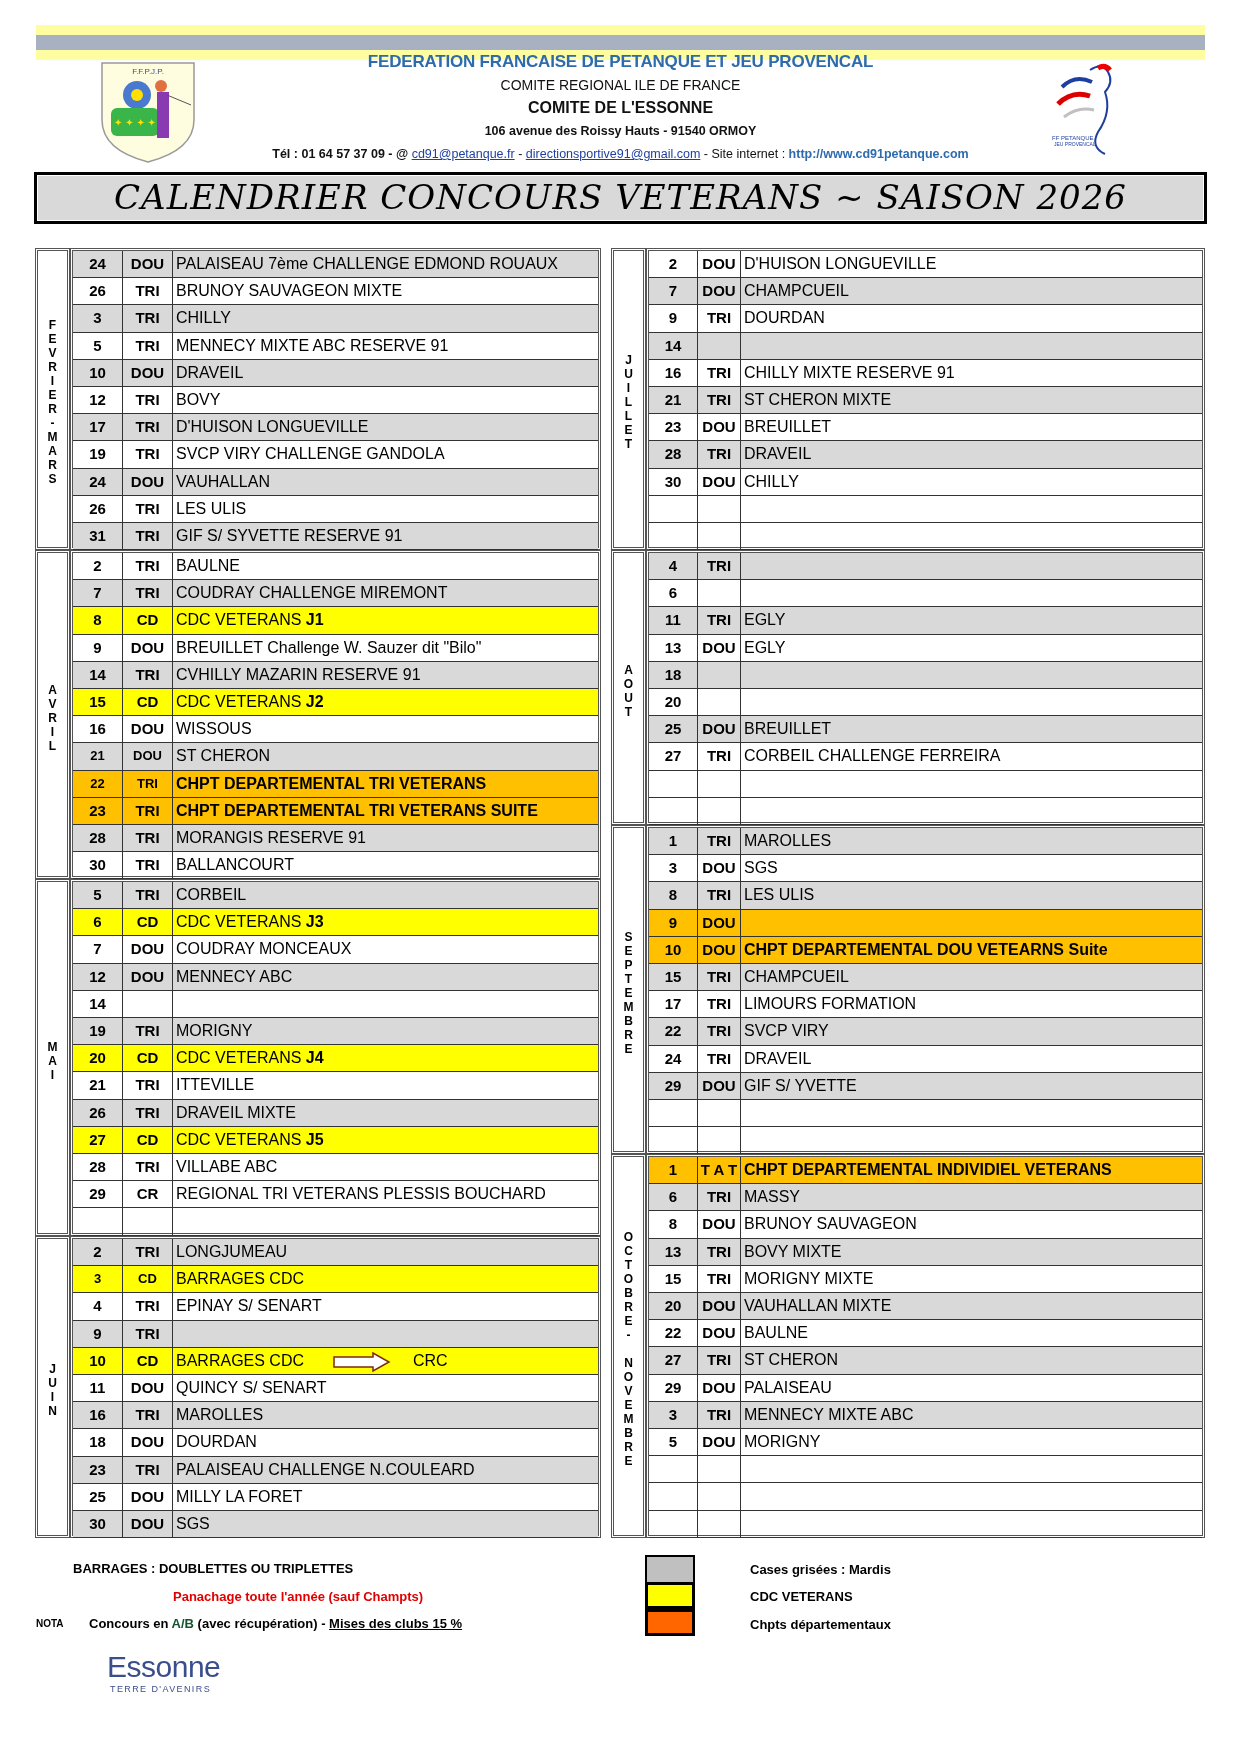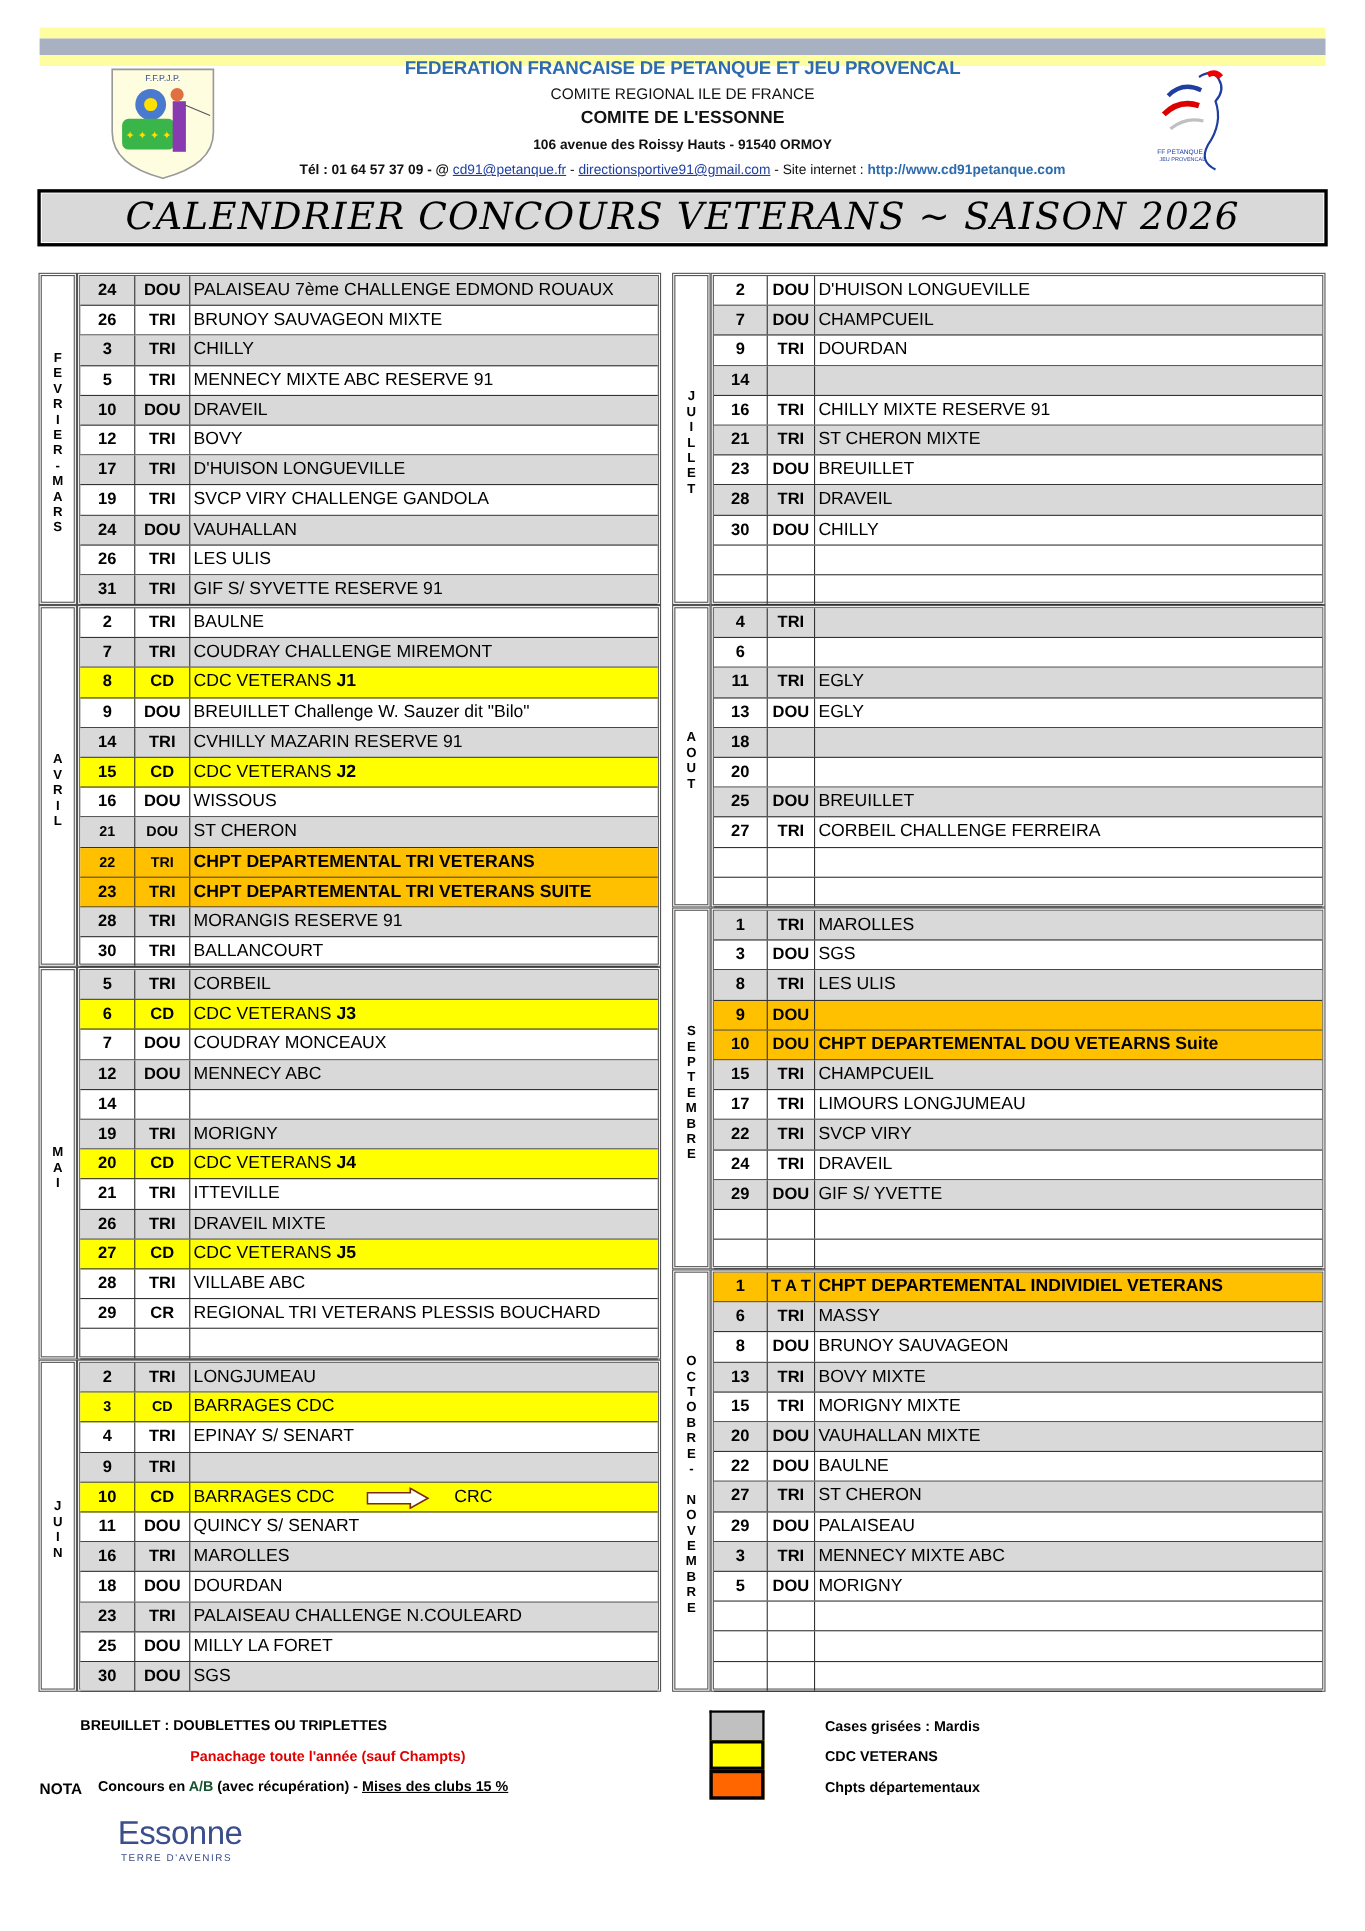--- a/index.html
+++ b/index.html
@@ -37,21 +37,21 @@
   .c-name{flex:1;font-size:16px;line-height:26px;padding-left:3px;white-space:nowrap;overflow:hidden;position:relative;}
   .row.o .c-name{font-weight:bold;}
   .row.small .c-type,.row.small .c-day{font-size:13px;}
   .bold-suffix{font-weight:bold;}
   .arrow{position:absolute;top:4px;width:58px;height:18px;}
   .crc{position:absolute;}
 
   .foot{position:absolute;font-weight:bold;font-size:13px;}
   .f-form{left:73px;top:1561px;}
   .f-pan{left:173px;top:1589px;color:#e00000;}
-  .f-nota{left:36px;top:1618px;font-size:14px;}
+  .f-nota{left:36px;top:1618px;font-size:10px;}
   .f-conc{left:89px;top:1616px;}
   .f-conc .ab{color:#14532d;}
   .f-conc u{text-decoration:underline;}
   .leg-box{position:absolute;left:645px;width:50px;height:27px;border:2px solid #000;box-sizing:border-box;}
   .leg-text{position:absolute;left:750px;font-weight:bold;font-size:13px;}
   .essonne{position:absolute;left:107px;top:1650px;}
   .ess-word{font-size:30px;color:#3b4e8c;letter-spacing:-0.5px;font-family:"Liberation Sans",sans-serif;}
   .ess-sub{font-size:9px;color:#3b4e8c;letter-spacing:1.4px;margin-left:3px;}
 </style>
 </head>
@@ -538,21 +538,21 @@
         <div class="c-name"><span>CHPT DEPARTEMENTAL DOU VETEARNS Suite</span></div>
       </div>
       <div class="row g" style="top: 136px; height: 27px;">
         <div class="c-day" style="width: 49px;">15</div>
         <div class="c-type" style="width: 43px;">TRI</div>
         <div class="c-name"><span>CHAMPCUEIL</span></div>
       </div>
       <div class="row " style="top: 163px; height: 27px;">
         <div class="c-day" style="width: 49px;">17</div>
         <div class="c-type" style="width: 43px;">TRI</div>
-        <div class="c-name"><span>LIMOURS LONGJUMEAU</span></div>
+        <div class="c-name"><span>LIMOURS FORMATION</span></div>
       </div>
       <div class="row g" style="top: 190px; height: 28px;">
         <div class="c-day" style="width: 49px;">22</div>
         <div class="c-type" style="width: 43px;">TRI</div>
         <div class="c-name"><span>SVCP VIRY</span></div>
       </div>
       <div class="row " style="top: 218px; height: 27px;">
         <div class="c-day" style="width: 49px;">24</div>
         <div class="c-type" style="width: 43px;">TRI</div>
         <div class="c-name"><span>DRAVEIL</span></div>
@@ -659,21 +659,21 @@
         <div class="c-name"><span></span></div>
       </div>
       <div class="row " style="top: 354px; height: 27px;">
         <div class="c-day" style="width: 49px;"></div>
         <div class="c-type" style="width: 43px;"></div>
         <div class="c-name"><span></span></div>
       </div>
     </div>
   </div>
 
-<div class="foot f-form">BREUILLET : DOUBLETTES OU TRIPLETTES</div>
+<div class="foot f-form">BARRAGES : DOUBLETTES OU TRIPLETTES</div>
 <div class="foot f-pan">Panachage toute l'année  (sauf  Champts)</div>
 <div class="foot f-nota">NOTA</div>
 <div class="foot f-conc"><span>Concours en </span><span class="ab">A/B</span><span> (avec récupération) - </span><u>Mises des clubs 15 %</u></div>
 
 <div class="leg-box" style="top:1555px;background:#c0c0c0;border-bottom:none;"></div>
 <div class="leg-box" style="top:1582px;background:#ffff00;border-width:3px;"></div>
 <div class="leg-box" style="top:1609px;background:#ff6600;border-width:3px;"></div>
 <div class="leg-text" style="top:1562px;">Cases grisées : Mardis</div>
 <div class="leg-text" style="top:1589px;">CDC VETERANS</div>
 <div class="leg-text" style="top:1617px;">Chpts départementaux</div>

